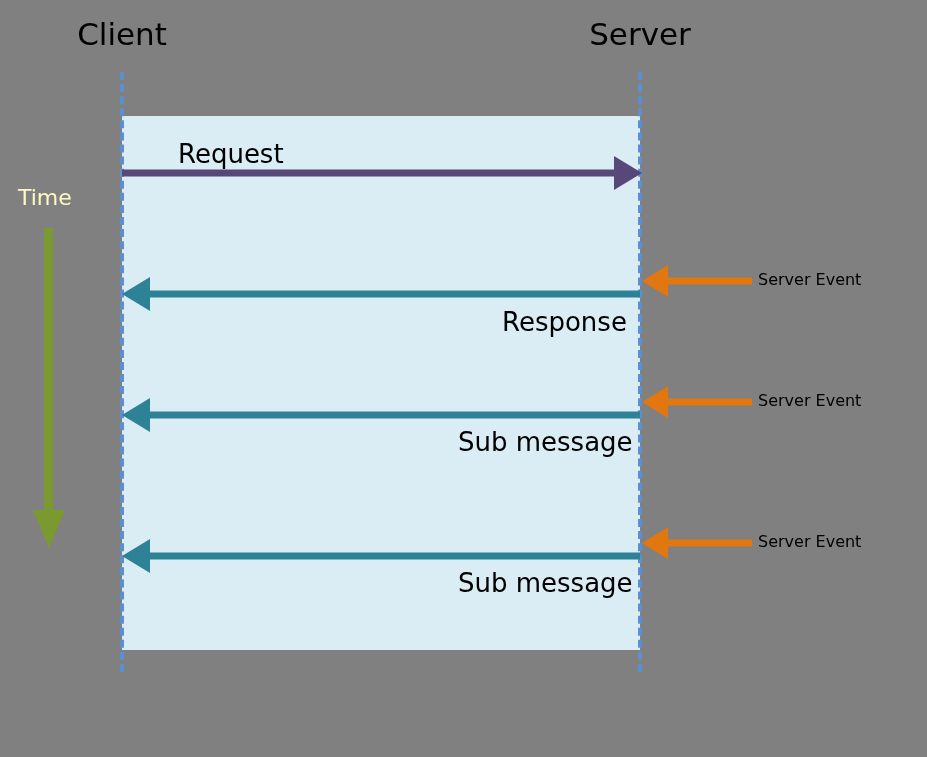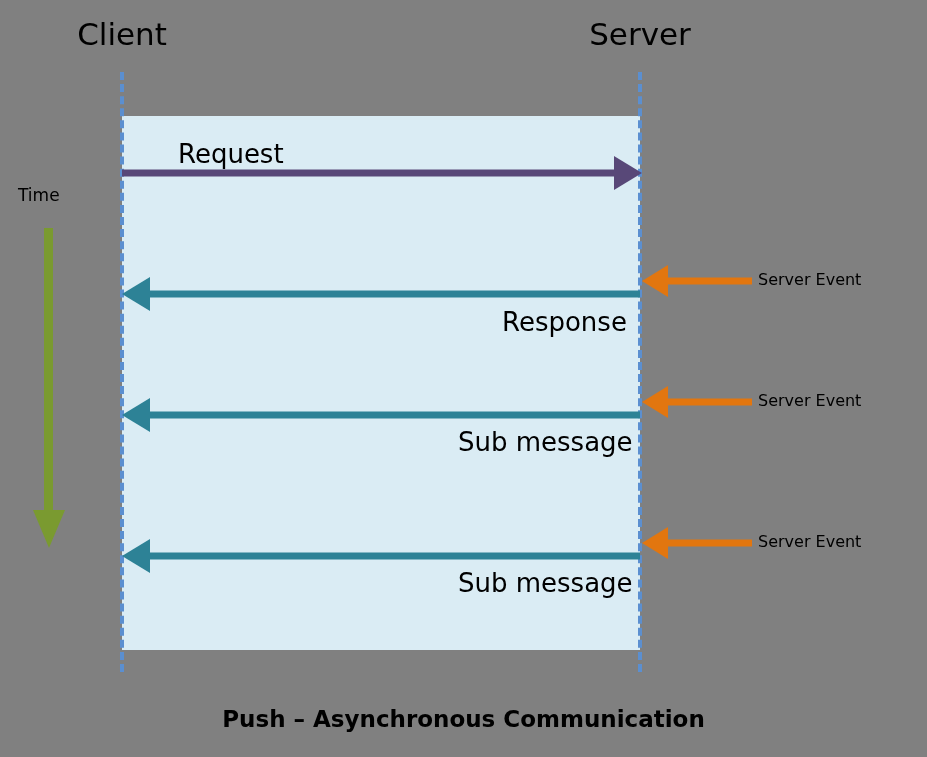--- a/index.html
+++ b/index.html
@@ -102,22 +102,22 @@
   .msg-label {
     position: absolute;
     font-size: 26px;
     color: #000000;
     white-space: nowrap;
   }
   .time-label {
     position: absolute;
     left: 18px;
     top: 185px;
-    font-size: 17px;
-    color: #000000;
+    font-size: 22px;
+    color: #fef9c3;
     white-space: nowrap;
     text-align: center;
   }
   .event-label {
     position: absolute;
     left: 758px;
     font-size: 16px;
     color: #000000;
     white-space: nowrap;
   }
@@ -190,15 +190,14 @@
     <div class="head"></div>
   </div>
   <div class="event-label e2">Server Event</div>
 
   <div class="harrow arrow-orange e3">
     <div class="shaft"></div>
     <div class="head"></div>
   </div>
   <div class="event-label e3">Server Event</div>
 
-  <div class="caption">Push – Asynchronous Communication</div>
 
 </div>
 
 </body></html>

